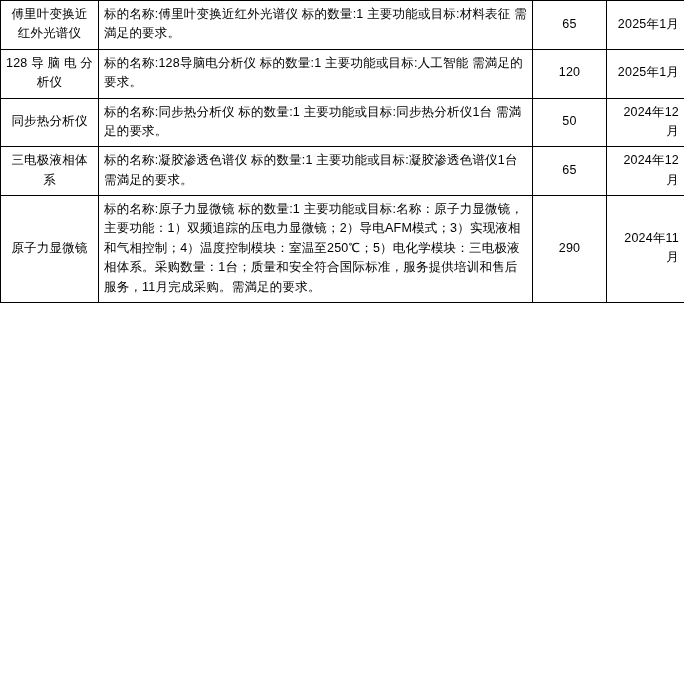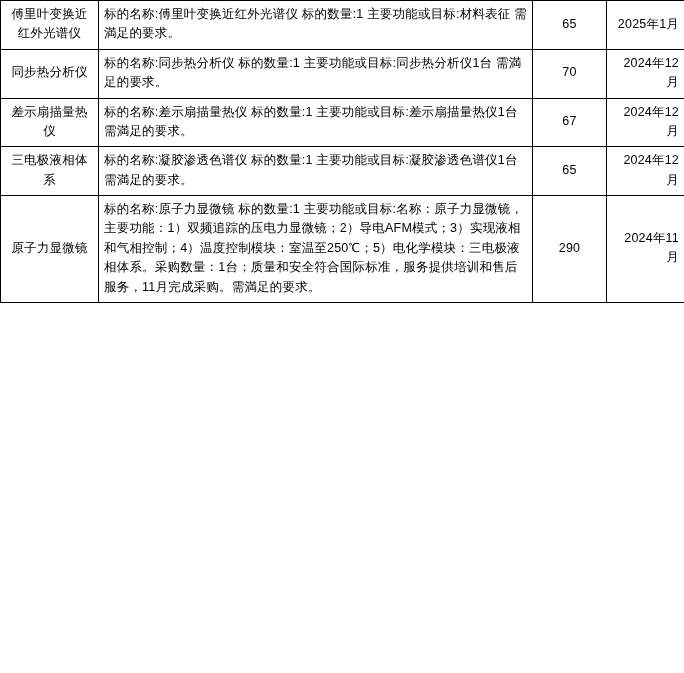--- a/index.html
+++ b/index.html
@@ -76,29 +76,29 @@
       <col class="c-date">
     </colgroup>
     <tbody>
       <tr>
         <td class="cell-name">傅里叶变换近红外光谱仪</td>
         <td class="cell-desc">标的名称:傅里叶变换近红外光谱仪 标的数量:1 主要功能或目标:材料表征 需満足的要求。</td>
         <td class="cell-qty">65</td>
         <td class="cell-date">2025年1月</td>
       </tr>
       <tr>
+        <td class="cell-name">128 导 脑 电 分析仪</td>
+        <td class="cell-desc">标的名称:128导脑电分析仪 标的数量:1 主要功能或目标:人工智能 需満足的要求。</td>
+        <td class="cell-qty">120</td>
+        <td class="cell-date">2025年1月</td>
+      </tr>
+      <tr>
         <td class="cell-name">同步热分析仪</td>
         <td class="cell-desc">标的名称:同步热分析仪 标的数量:1 主要功能或目标:同步热分析仪1台 需満足的要求。</td>
-        <td class="cell-qty">70</td>
-        <td class="cell-date">2024年12月</td>
-      </tr>
-      <tr>
-        <td class="cell-name">差示扇描量热仪</td>
-        <td class="cell-desc">标的名称:差示扇描量热仪 标的数量:1 主要功能或目标:差示扇描量热仪1台 需満足的要求。</td>
-        <td class="cell-qty">67</td>
+        <td class="cell-qty">50</td>
         <td class="cell-date">2024年12月</td>
       </tr>
       <tr>
         <td class="cell-name">三电极液相体系</td>
         <td class="cell-desc">标的名称:凝胶渗透色谱仪 标的数量:1 主要功能或目标:凝胶渗透色谱仪1台 需満足的要求。</td>
         <td class="cell-qty">65</td>
         <td class="cell-date">2024年12月</td>
       </tr>
       <tr>
         <td class="cell-name">原子力显微镜</td>

